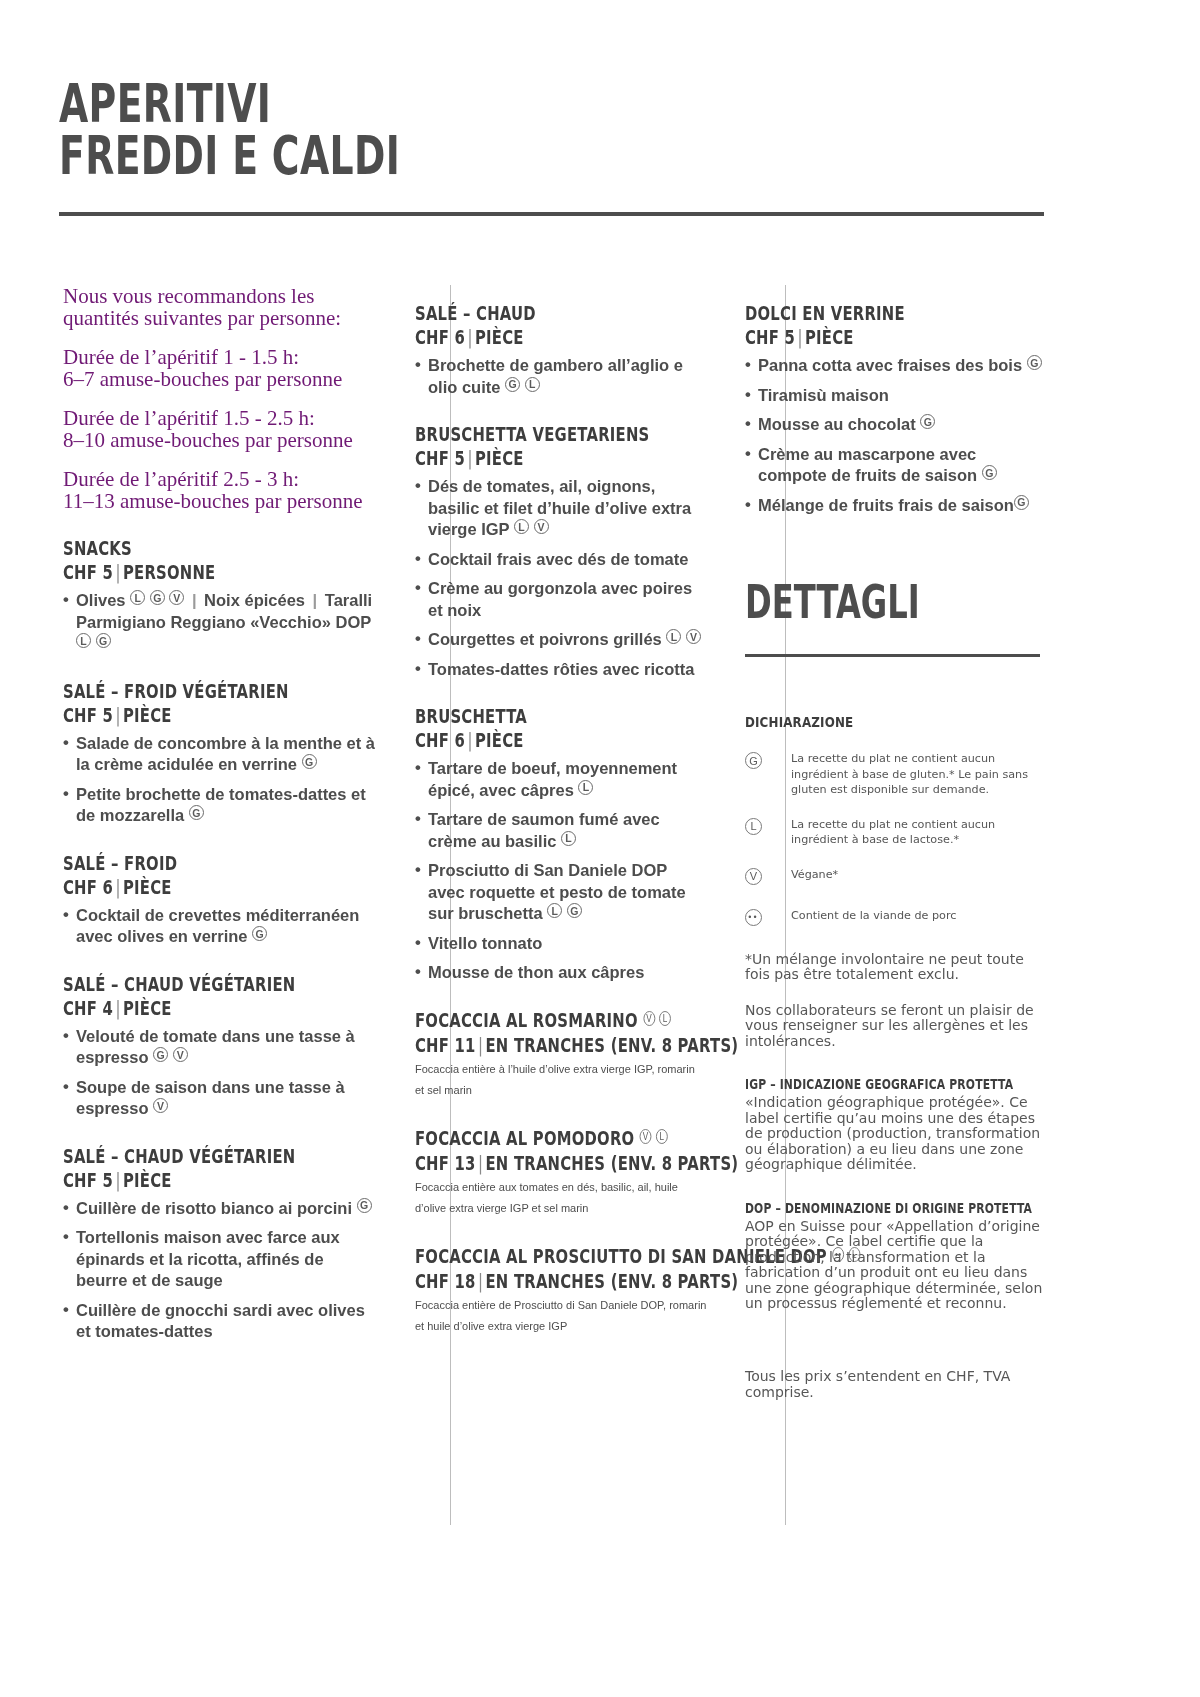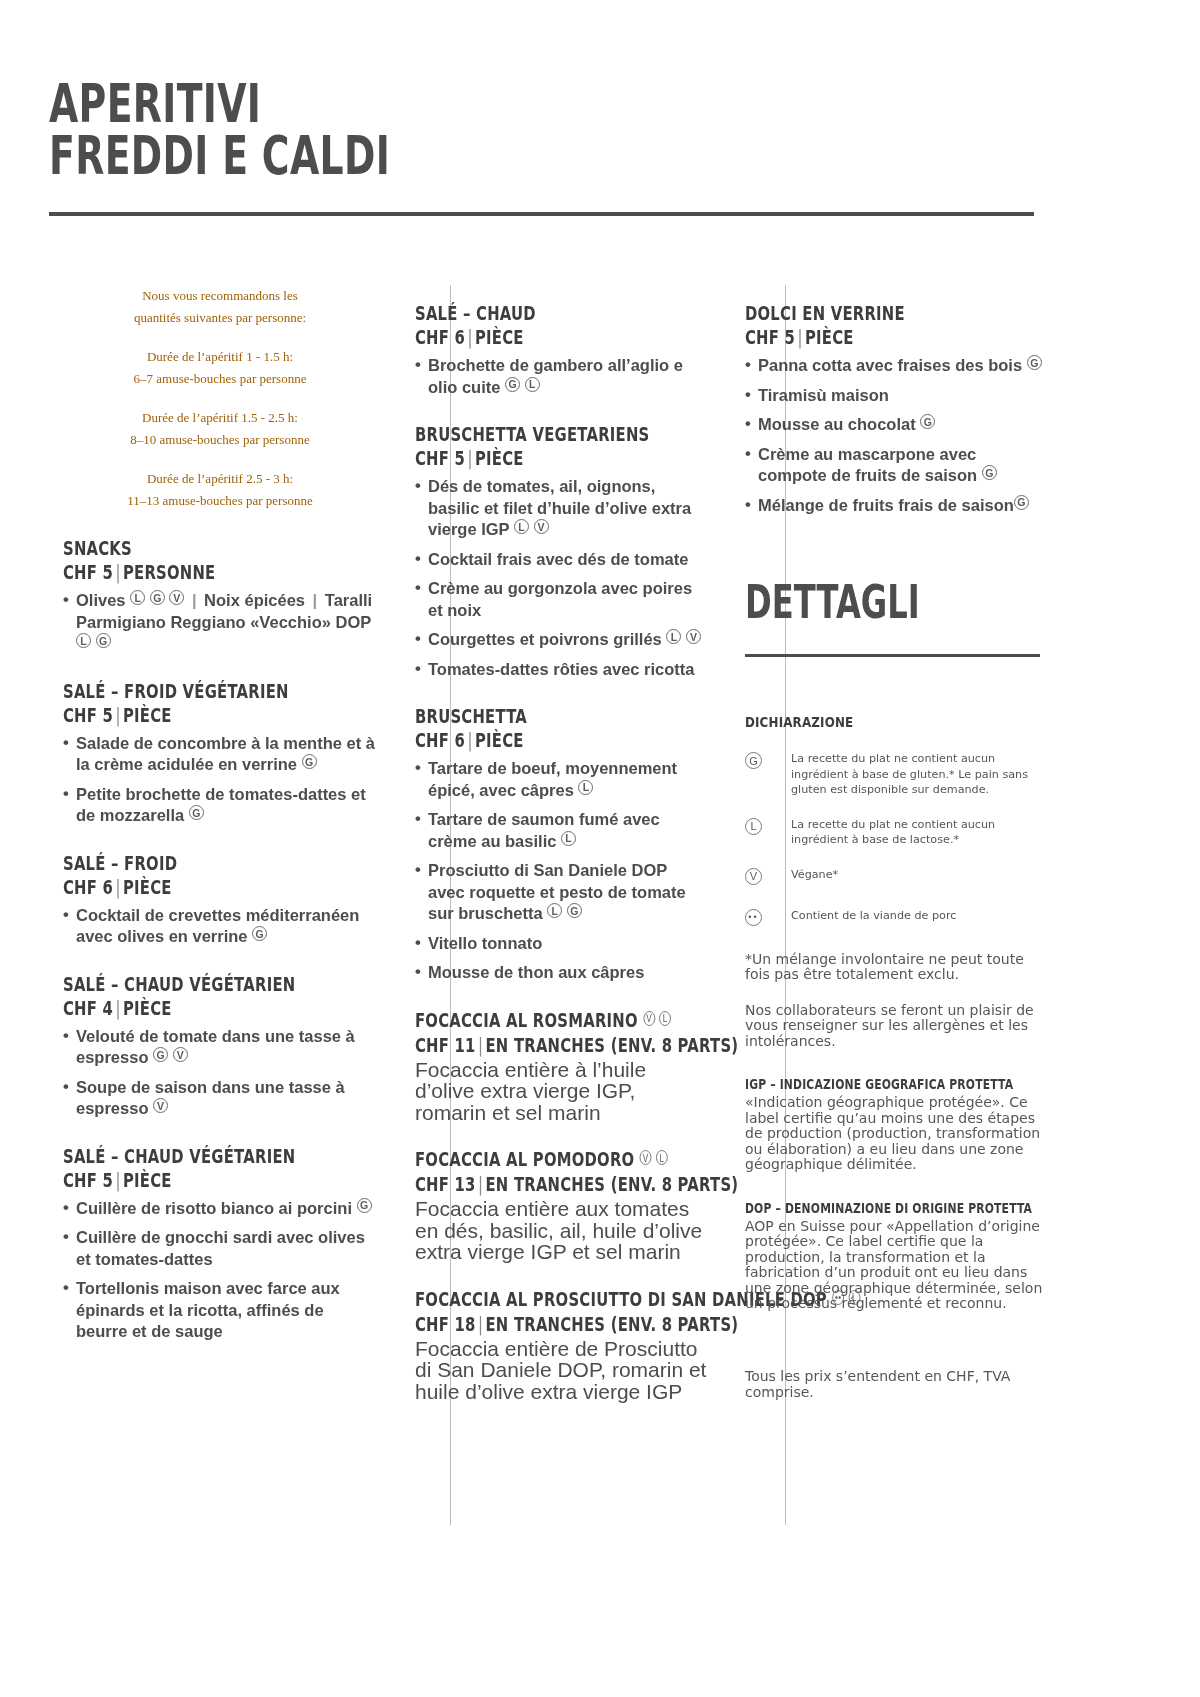--- a/index.html
+++ b/index.html
@@ -18,21 +18,21 @@
   .page {
     position: absolute;
     left: 0; top: 0;
     width: 1200px; height: 1697px;
     padding: 0;
   }
 
   
   .masthead {
     position: absolute;
-    left: 49px;
+    left: 59px;
     top: 78px;
     width: 990px;
   }
   .masthead-title {
     font-family: "DejaVu Sans", sans-serif;
     font-weight: 700;
     font-size: 54px;
     line-height: 52px;
     letter-spacing: 0.5px;
     color: #4d4d4d;
@@ -68,25 +68,24 @@
     width: 1px;
     background: #bdbdbd;
     height: 1240px;
   }
   .div-1 { left: 387px; }
   .div-2 { left: 722px; }
 
   
   .intro {
     font-family: "Liberation Serif", serif;
-    font-size: 13px;
+    font-size: 21px;
     line-height: 22px;
-    color: #a16207;
+    color: #701a75;
     margin-bottom: 17px;
-    text-align: center;
   }
   .intro:last-of-type { margin-bottom: 0; }
 
   .sect {
     margin-top: 24px;
   }
   .sect:first-child { margin-top: 16px; }
 
   .sect-head {
     font-family: "DejaVu Sans", sans-serif;
@@ -126,21 +125,21 @@
   }
   ul.items li:before {
     content: "•";
     position: absolute;
     left: 0;
     top: -1px;
     color: #4d4d4d;
   }
   .body-note {
     font-family: "Liberation Sans", sans-serif;
-    font-size: 21px;
+    font-size: 11px;
     line-height: 21.5px;
     color: #4d4d4d;
     margin-top: 2px;
   }
 
   
   .g {
     display: inline-block;
     font-size: 13.5px;
     line-height: 1;
@@ -311,22 +310,22 @@
           <div class="sect-head">SALÉ – CHAUD VÉGÉTARIEN<br>CHF 4<span class="sep">|</span>PIÈCE</div>
           <ul class="items">
             <li>Velouté de tomate dans une tasse à espresso <span class="g"><span>G</span></span> <span class="g"><span>V</span></span> </li>
             <li>Soupe de saison dans une tasse à espresso <span class="g"><span>V</span></span> </li>
           </ul>
         </div>
         <div class="sect">
           <div class="sect-head">SALÉ – CHAUD VÉGÉTARIEN<br>CHF 5<span class="sep">|</span>PIÈCE</div>
           <ul class="items">
             <li>Cuillère de risotto bianco ai porcini <span class="g"><span>G</span></span> </li>
+            <li>Tortellonis maison avec farce aux épinards et la ricotta, affinés de beurre et de sauge</li>
             <li>Cuillère de gnocchi sardi avec olives et tomates-dattes</li>
-            <li>Tortellonis maison avec farce aux épinards et la ricotta, affinés de beurre et de sauge</li>
           </ul>
         </div>
       </div>
     <div class="col col-mid" id="col-mid">
         <div class="sect">
           <div class="sect-head">SALÉ – CHAUD<br>CHF 6<span class="sep">|</span>PIÈCE</div>
           <ul class="items">
             <li>Brochette de gambero all’aglio e olio cuite <span class="g"><span>G</span></span> <span class="g"><span>L</span></span> </li>
           </ul>
         </div>

